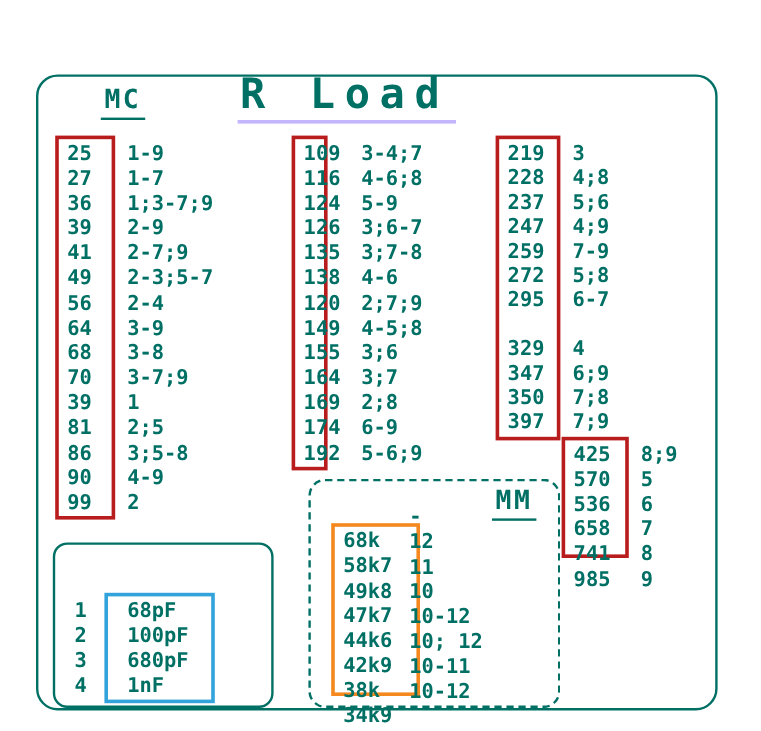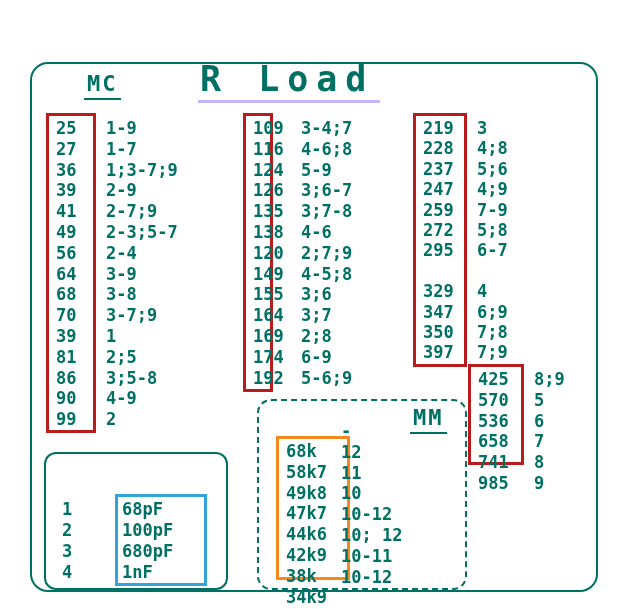--- a/index.html
+++ b/index.html
@@ -45,21 +45,21 @@
   .mm-vals{left:341px;top:421px;}
   .cload-panel{
     position:absolute;left:44px;top:452px;width:184px;height:138px;
     border:2px solid #007065;border-radius:12px;box-sizing:border-box;
   }
   .cload-title{
     position:absolute;left:54px;top:455px;font-size:30px;line-height:1;
     letter-spacing:7px;border-bottom:3px solid #007065;padding:0 5px 3px 2px;
   }
   .cload-nums{left:62px;top:499px;--lh:21px;}
-  .blue-box{left:87px;top:494px;width:92px;height:92px;border-color:#33a3dc;--lh:21px;padding-left:4px;margin-left:28px;}
+  .blue-box{left:87px;top:494px;width:92px;height:92px;border-color:#33a3dc;--lh:21px;padding-left:16px;}
 </style>
 </head>
 <body>
 
 <div class="canvas">
   <div class="outer"></div>
 
   <div class="label mc-label">MC</div>
   <div class="title">R Load</div>
 

